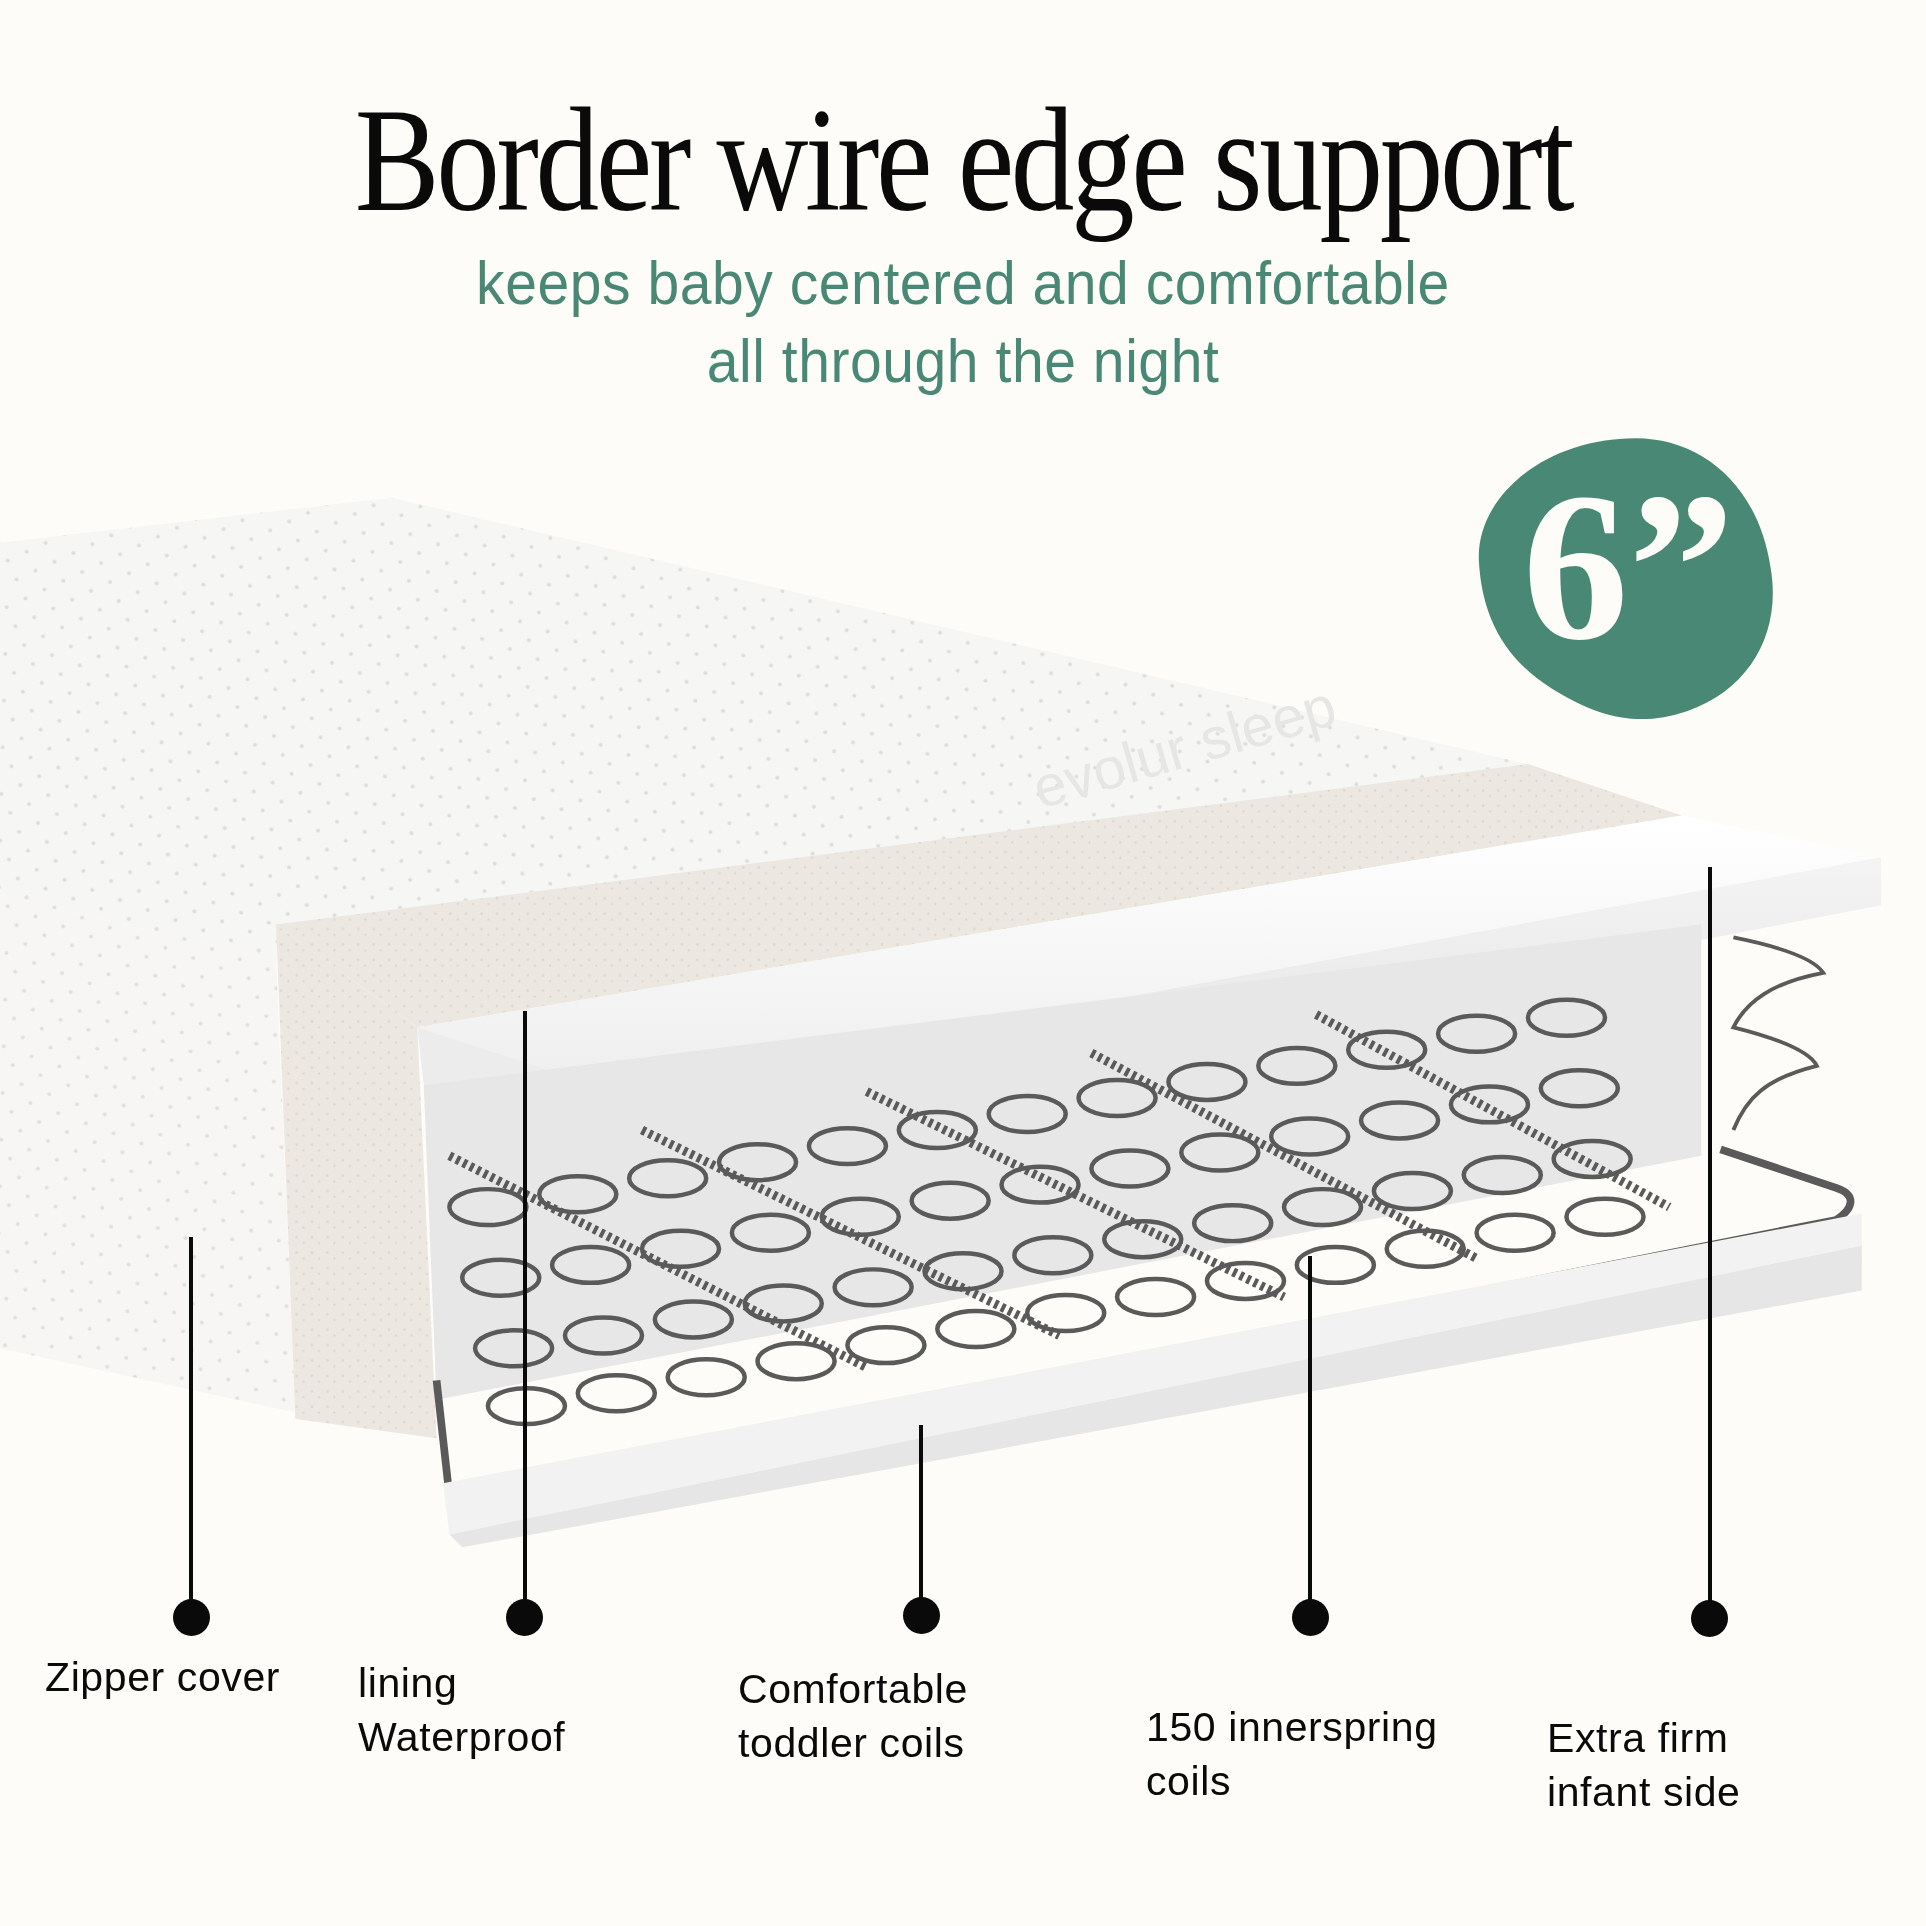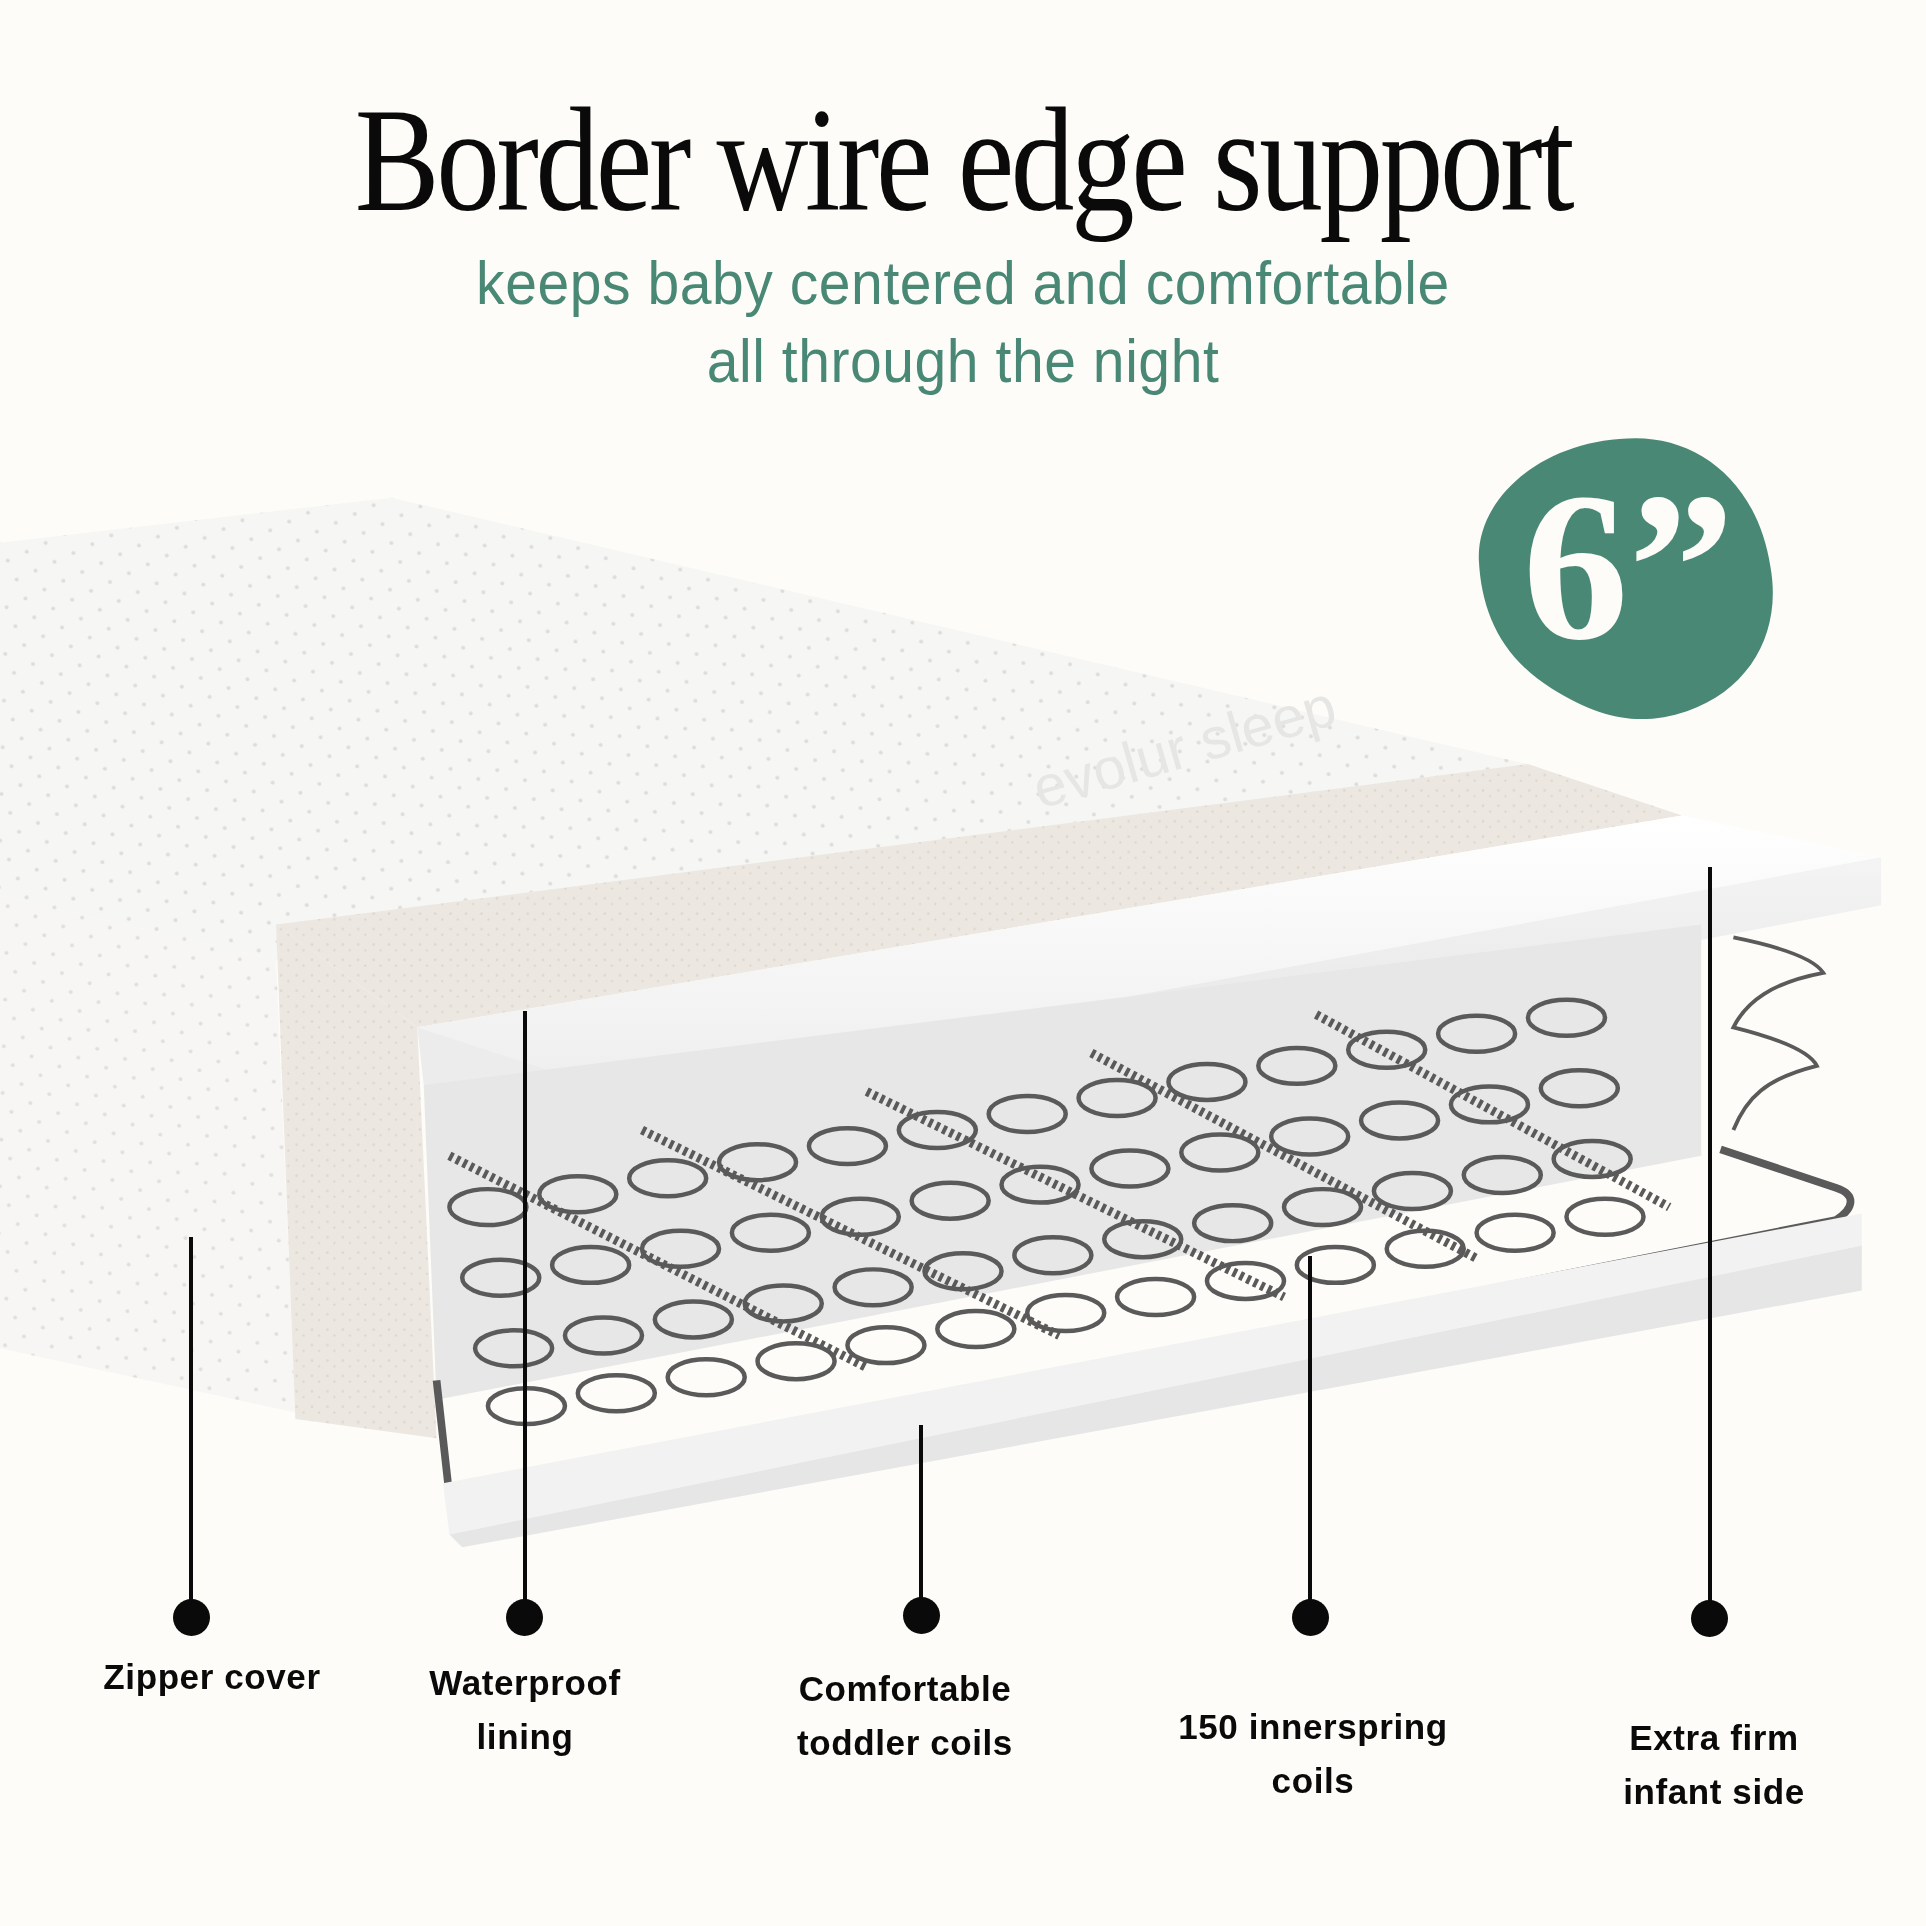--- a/index.html
+++ b/index.html
@@ -6,21 +6,21 @@
   body { width:1926px; height:1926px; background:#fdfcf8; position:relative; overflow:hidden; font-family:"Liberation Sans", sans-serif; }
   .title { position:absolute; left:0; width:1926px; top:77px; text-align:center; font-family:"Liberation Serif", "DejaVu Serif", serif; font-size:148px; line-height:167px; color:#0a0a0a; letter-spacing:-3.9px; transform:scaleX(0.86); transform-origin:center; }
   .subtitle { position:absolute; left:0; width:1926px; top:244px; text-align:center; color:#4a8876; font-size:62px; line-height:78px; letter-spacing:0.6px; transform:scaleX(0.92); transform-origin:center; }
   .subtitle div { display:block; }
   .badge { position:absolute; left:1475px; top:419px; width:307px; height:307px; }
   .badge svg { position:absolute; left:0; top:0; }
   .badge-text { position:absolute; left:0; top:26px; width:307px; text-align:center; color:#fdfcf8; font-family:"Liberation Serif", serif; font-weight:bold; font-size:212px; line-height:244px; }
   .illustration { position:absolute; left:0; top:475px; width:1926px; height:1079px; }
   .callout-line { position:absolute; width:3.9px; background:#0a0a0a; }
   .callout-dot { position:absolute; width:37px; height:37px; border-radius:50%; background:#0a0a0a; }
-  .callout-label { position:absolute; width:334px; text-align:center; font-size:35px; line-height:54px; color:#0a0a0a; letter-spacing:0.6px;font-weight:bold; }
+  .callout-label { position:absolute; width:334px; font-size:41px; line-height:54px; color:#0a0a0a; letter-spacing:0.6px; }
 </style>
 </head>
 <body>
 
 <div class="title">Border wire edge support</div>
 <div class="subtitle">
   <div>keeps baby centered and comfortable</div>
   <div>all through the night</div>
 </div>
 
@@ -115,22 +115,22 @@
   <div class="callout-dot" style="left:173px; top:1599px;"></div>
   <div class="callout-label" style="left:45px; top:1650px;">
     <div>Zipper cover</div>
   </div>
 </div>
 
 <div>
   <div class="callout-line" style="left:523px; top:1011px; height:604px;"></div>
   <div class="callout-dot" style="left:506px; top:1599px;"></div>
   <div class="callout-label" style="left:358px; top:1656px;">
+    <div>lining</div>
     <div>Waterproof</div>
-    <div>lining</div>
   </div>
 </div>
 
 <div>
   <div class="callout-line" style="left:919px; top:1425px; height:190px;"></div>
   <div class="callout-dot" style="left:903px; top:1597px;"></div>
   <div class="callout-label" style="left:738px; top:1662px;">
     <div>Comfortable</div>
     <div>toddler coils</div>
   </div>

